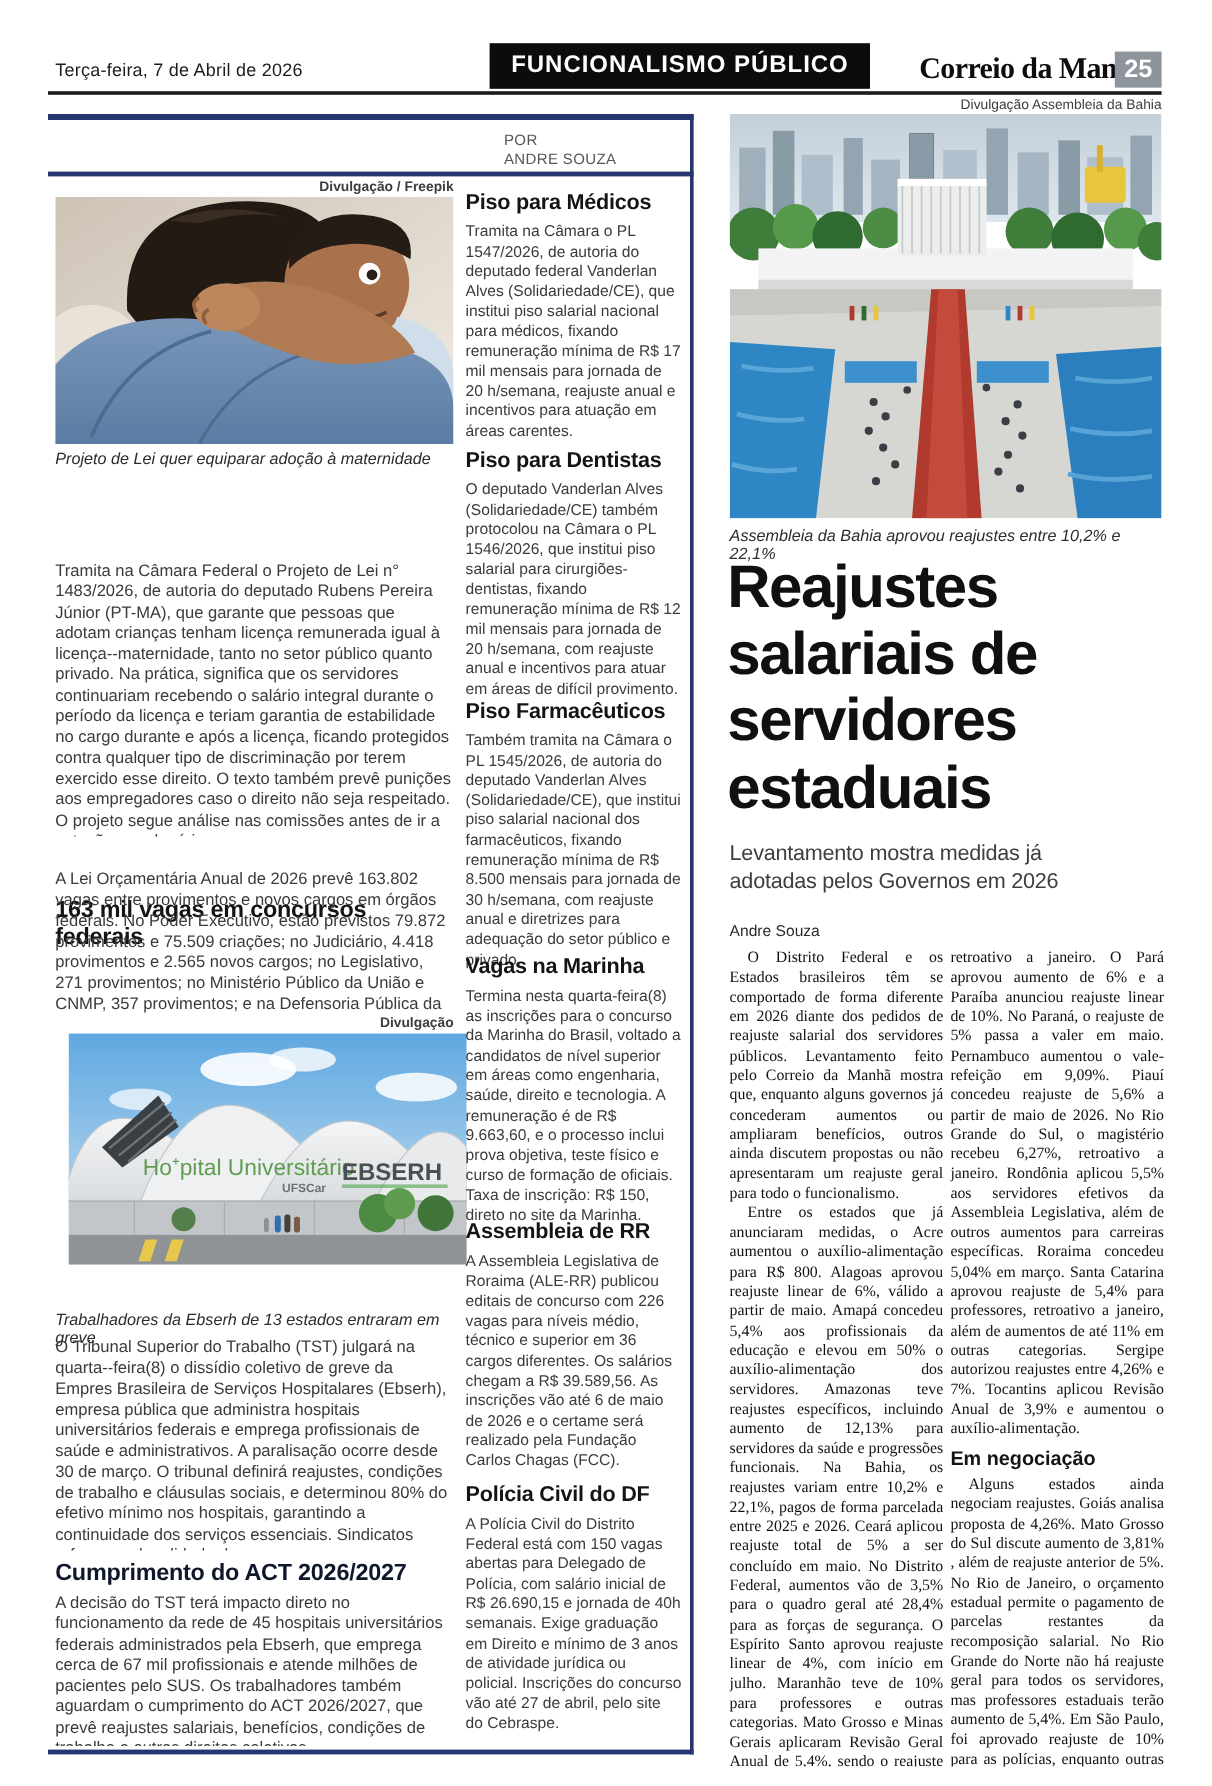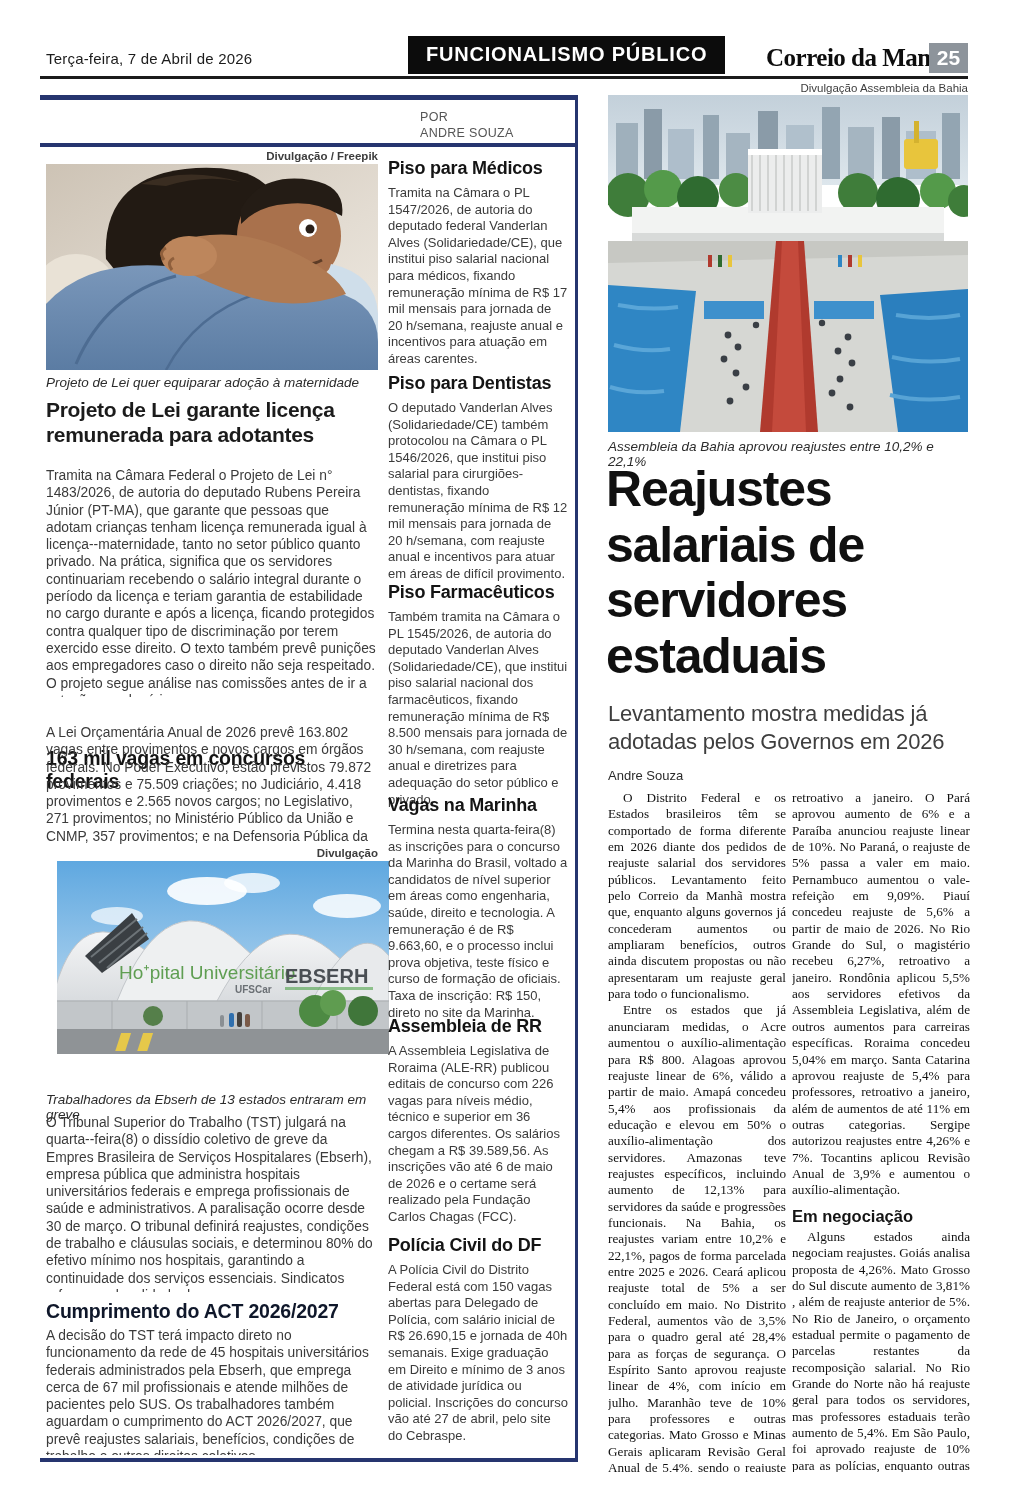--- a/index.html
+++ b/index.html
@@ -56,21 +56,21 @@
   .brief .bt { font-size:18px; font-weight:800; color:#141414; letter-spacing:-.2px; margin-bottom:6px; }
   .brief .bb { font-size:13px; line-height:16.6px; color:#3b3b3b; }
   .s0 { top:158px; } .s1 { top:373px; } .s2 { top:582px; }
   .s3 { top:795px; } .s4 { top:1016px; } .s5 { top:1235px; }
 
   
   .photo3 { left:608px; top:95px; width:360px; height:337px; overflow:hidden; }
   .caption3 { left:608px; top:439px; width:360px; }
   .mainhead { left:606px; top:462px; width:370px; font-size:50px; font-weight:800;
               line-height:1.11; letter-spacing:-1.2px; color:#101010; white-space:pre-line; }
-  .subhead { left:608px; top:700px; width:370px; font-size:22px; line-height:1.25;
+  .subhead { left:608px; top:700px; width:370px; font-size:18px; line-height:1.25;
              color:#3e3e3e; letter-spacing:-.2px; white-space:pre-line; }
   .byline { left:608px; top:768px; font-size:13px; color:#2b2b2b; }
 
   .serifcol { top:790px; width:178px; height:682px; overflow:hidden;
               font-family:"Liberation Serif", serif; font-size:13.2px; line-height:16.35px;
               color:#111; text-align:justify; hyphens:auto; -webkit-hyphens:auto; }
   .colA { left:608px; } .colB { left:792px; }
   .serifcol p { text-indent:15px; }
   .serifcol p.noindent { text-indent:0; }
   .negoc { font-family:"Liberation Sans", sans-serif; font-size:16.5px; font-weight:800;
@@ -130,22 +130,20 @@
       <path d="M30,200 Q60,130 130,112" stroke="#4d6c92" stroke-width="3" fill="none"></path>
       <path d="M120,206 Q150,150 210,130" stroke="#4d6c92" stroke-width="2.5" fill="none"></path>
 
       <path d="M130,78 Q190,58 255,92 Q290,110 300,130 Q250,148 200,132 Q150,116 122,96 Z" fill="#b07a52"></path>
       <ellipse cx="143" cy="92" rx="28" ry="20" fill="#bd865c"></ellipse>
       <path d="M120,84 q-8,4 -2,12 M128,94 q-8,4 -2,12" stroke="#8f5f3c" stroke-width="3" fill="none"></path>
     </svg>
   </div>
 
   <div class="abs c1 caption caption1">Projeto de Lei quer equiparar adoção à maternidade</div>
-  <div class="abs c1 h1a">Projeto de Lei garante licença
-remunerada para adotantes</div>
   <div class="abs c1 body-sans b1">Tramita na Câmara Federal o Projeto de Lei n° 1483/2026, de autoria do deputado Rubens Pereira Júnior (PT-MA), que garante que pessoas que adotam crianças tenham licença remunerada igual à licença--maternidade, tanto no setor público quanto privado. Na prática, significa que os servidores continuariam recebendo o salário integral durante o período da licença e teriam garantia de estabilidade no cargo durante e após a licença, ficando protegidos contra qualquer tipo de discriminação por terem exercido esse direito. O texto também prevê punições aos empregadores caso o direito não seja respeitado. O projeto segue análise nas comissões antes de ir a votação em plenário.</div>
 
   <div class="abs c1 h2a">163 mil vagas em concursos federais</div>
   <div class="abs c1 body-sans b2">A Lei Orçamentária Anual de 2026 prevê 163.802 vagas entre provimentos e novos cargos em órgãos federais. No Poder Executivo, estão previstos 79.872 provimentos e 75.509 criações; no Judiciário, 4.418 provimentos e 2.565 novos cargos; no Legislativo, 271 provimentos; no Ministério Público da União e CNMP, 357 provimentos; e na Defensoria Pública da União, 210 provimentos e 600 criações.</div>
 
   <div class="abs c1 credit credit2">Divulgação</div>
 
   <div class="abs c1 photo2">
     <svg width="332" height="193" viewBox="0 0 332 193">
       <defs>

